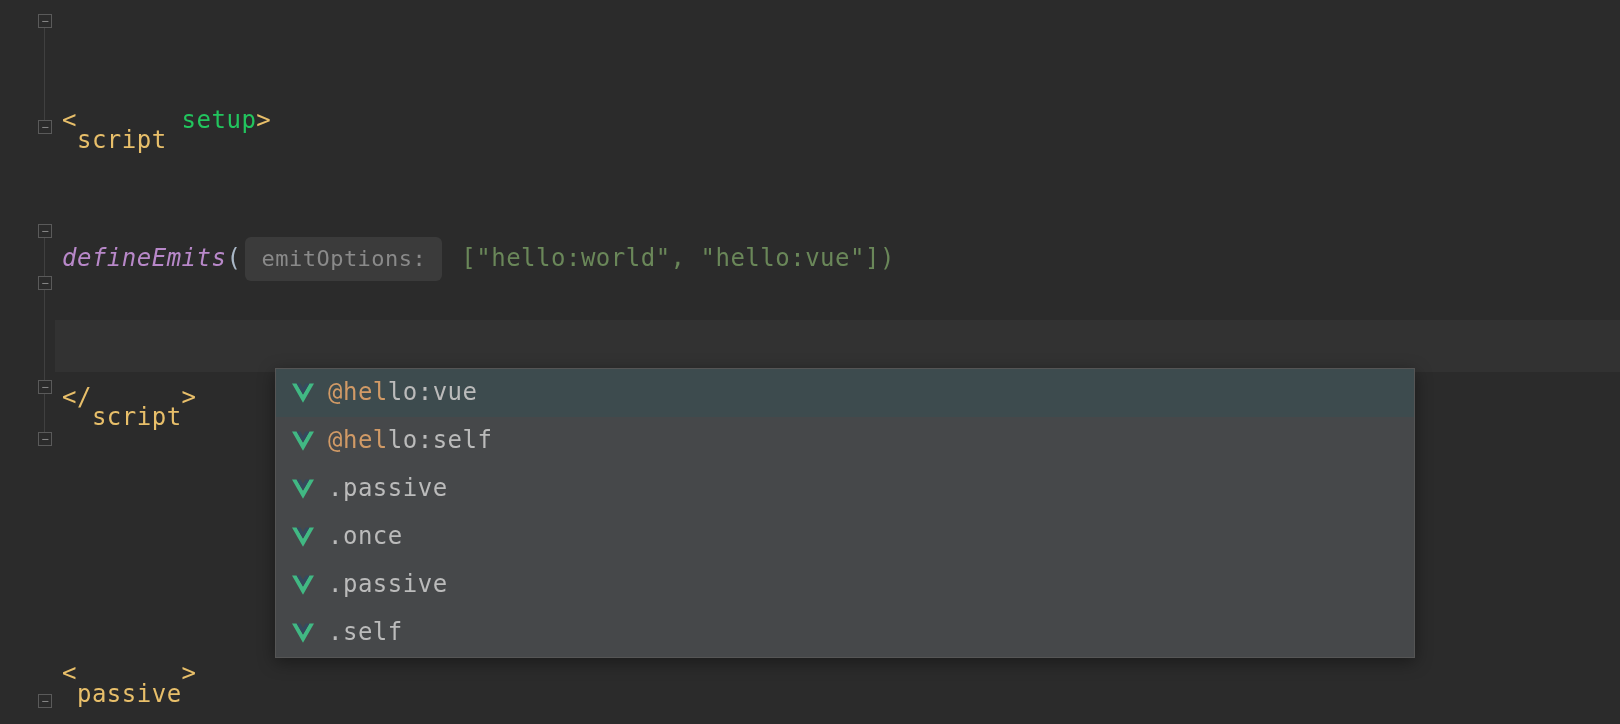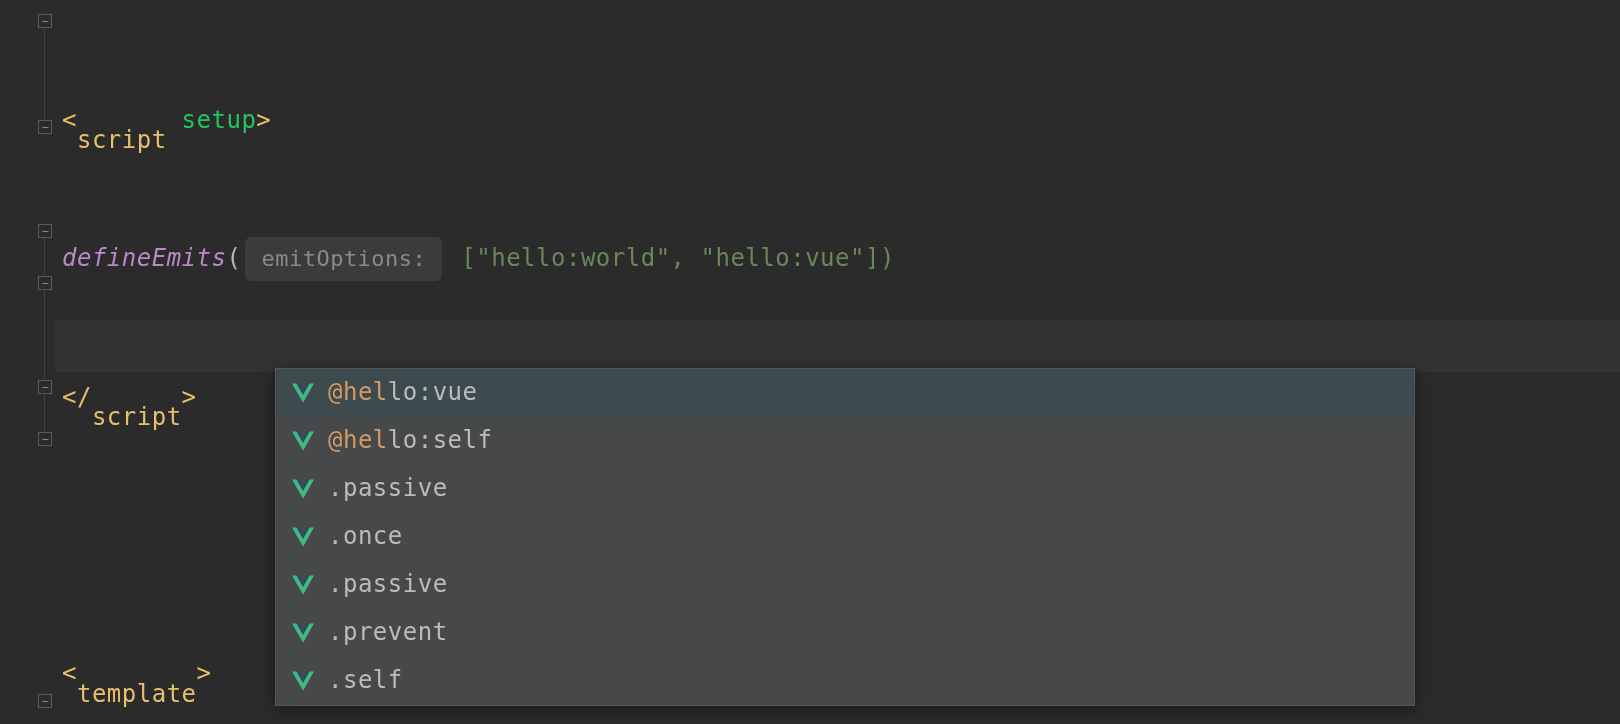--- a/index.html
+++ b/index.html
@@ -110,21 +110,21 @@
   <div class="fold" style="top:694px;">−</div>
 </div>
 
 <div class="current-line" style="top:320px;"></div>
 
 <div class="editor">
   <div class="line"><span class="t-bracket">&lt;</span><span class="tag">script</span><span class="attr"> setup</span><span class="t-bracket">&gt;</span></div>
   <div class="line"><span class="fn-italic">defineEmits</span><span class="paren">(</span><span class="hint">emitOptions:</span><span class="str"> ["hello:world", "hello:vue"])</span></div>
   <div class="line"><span class="t-bracket">&lt;/</span><span class="tag">script</span><span class="t-bracket">&gt;</span></div>
   <div class="line"></div>
-  <div class="line"><span class="t-bracket">&lt;</span><span class="tag">template</span><span class="t-bracket">&gt;</span></div>
+  <div class="line"><span class="t-bracket">&lt;</span><span class="tag">passive</span><span class="t-bracket">&gt;</span></div>
   
   
   
   
   
   
   
   
   
 </div>
@@ -163,22 +163,15 @@
         <path fill="#41b883" d="M0 0 L12 21 L24 0 L19 0 L12 12 L5 0 Z"></path>
         <path fill="#34495e" d="M5 0 L12 12 L19 0 L15 0 L12 5 L9 0 Z"></path>
       </svg>
     <span><span>.passive</span></span>
   </div>
   <div class="popup-item">
     <svg class="vue-icon" viewBox="0 0 24 21">
         <path fill="#41b883" d="M0 0 L12 21 L24 0 L19 0 L12 12 L5 0 Z"></path>
         <path fill="#34495e" d="M5 0 L12 12 L19 0 L15 0 L12 5 L9 0 Z"></path>
       </svg>
-    <span><span>.prevent</span></span>
-  </div>
-  <div class="popup-item">
-    <svg class="vue-icon" viewBox="0 0 24 21">
-        <path fill="#41b883" d="M0 0 L12 21 L24 0 L19 0 L12 12 L5 0 Z"></path>
-        <path fill="#34495e" d="M5 0 L12 12 L19 0 L15 0 L12 5 L9 0 Z"></path>
-      </svg>
     <span><span>.self</span></span>
   </div>
 </div>
 
 </body></html>

